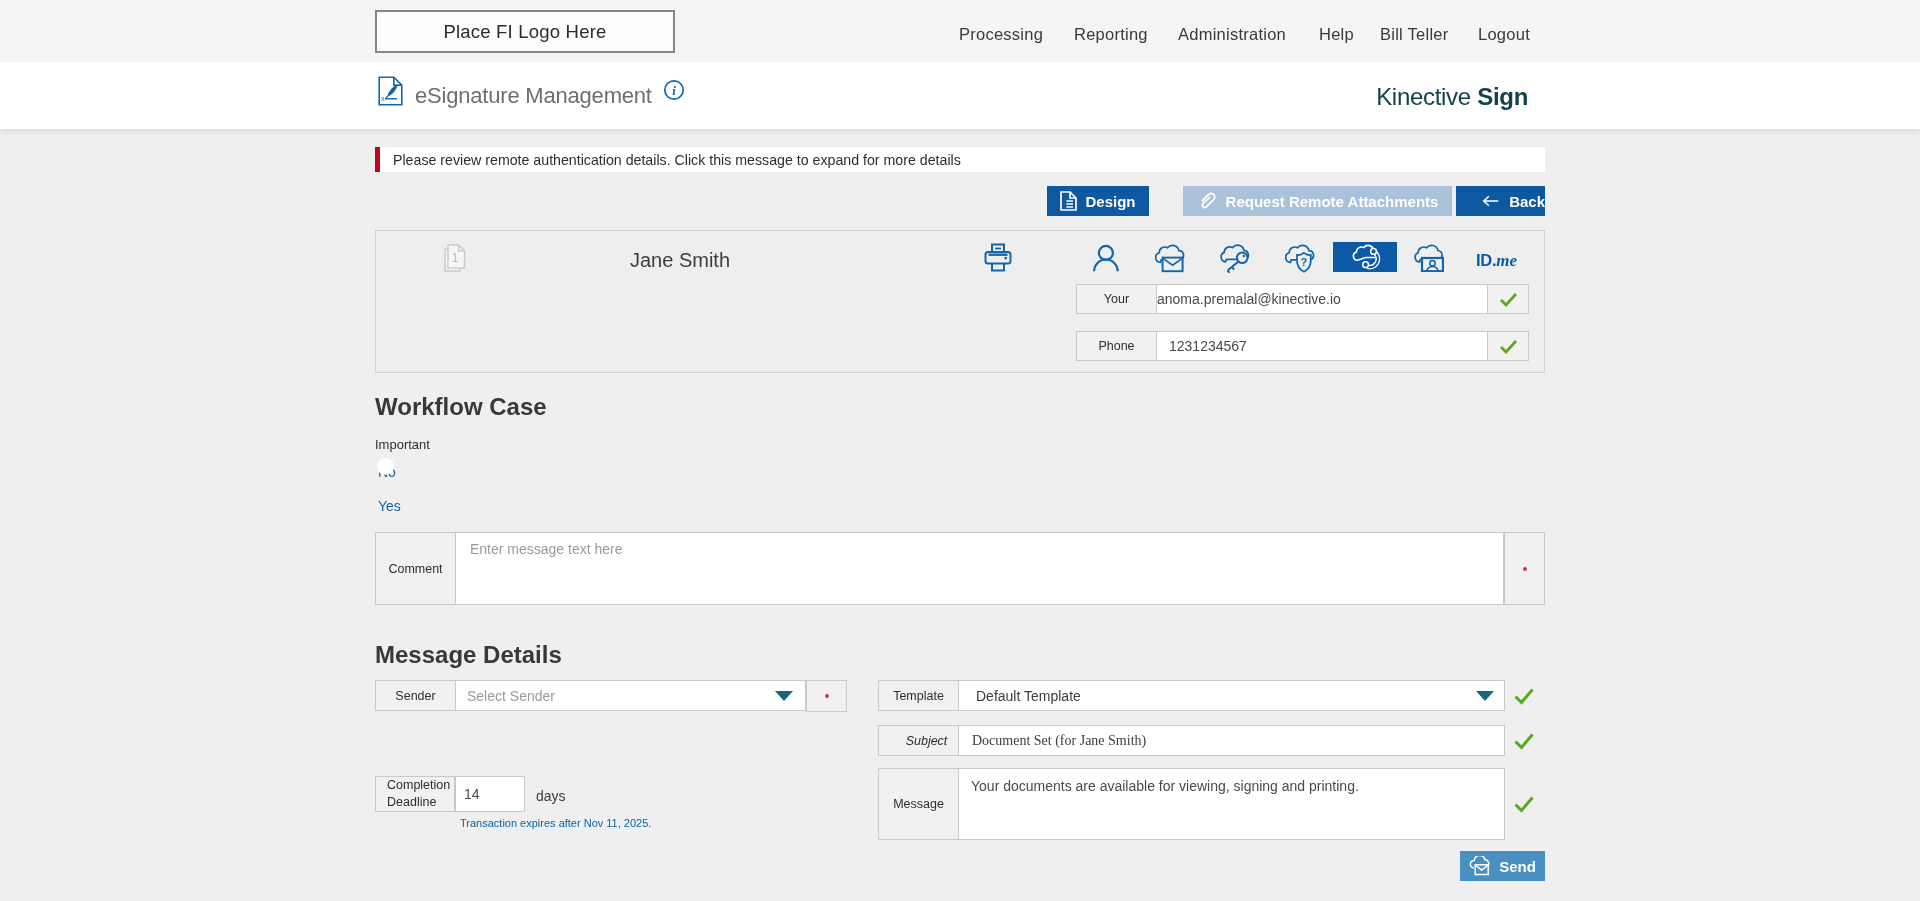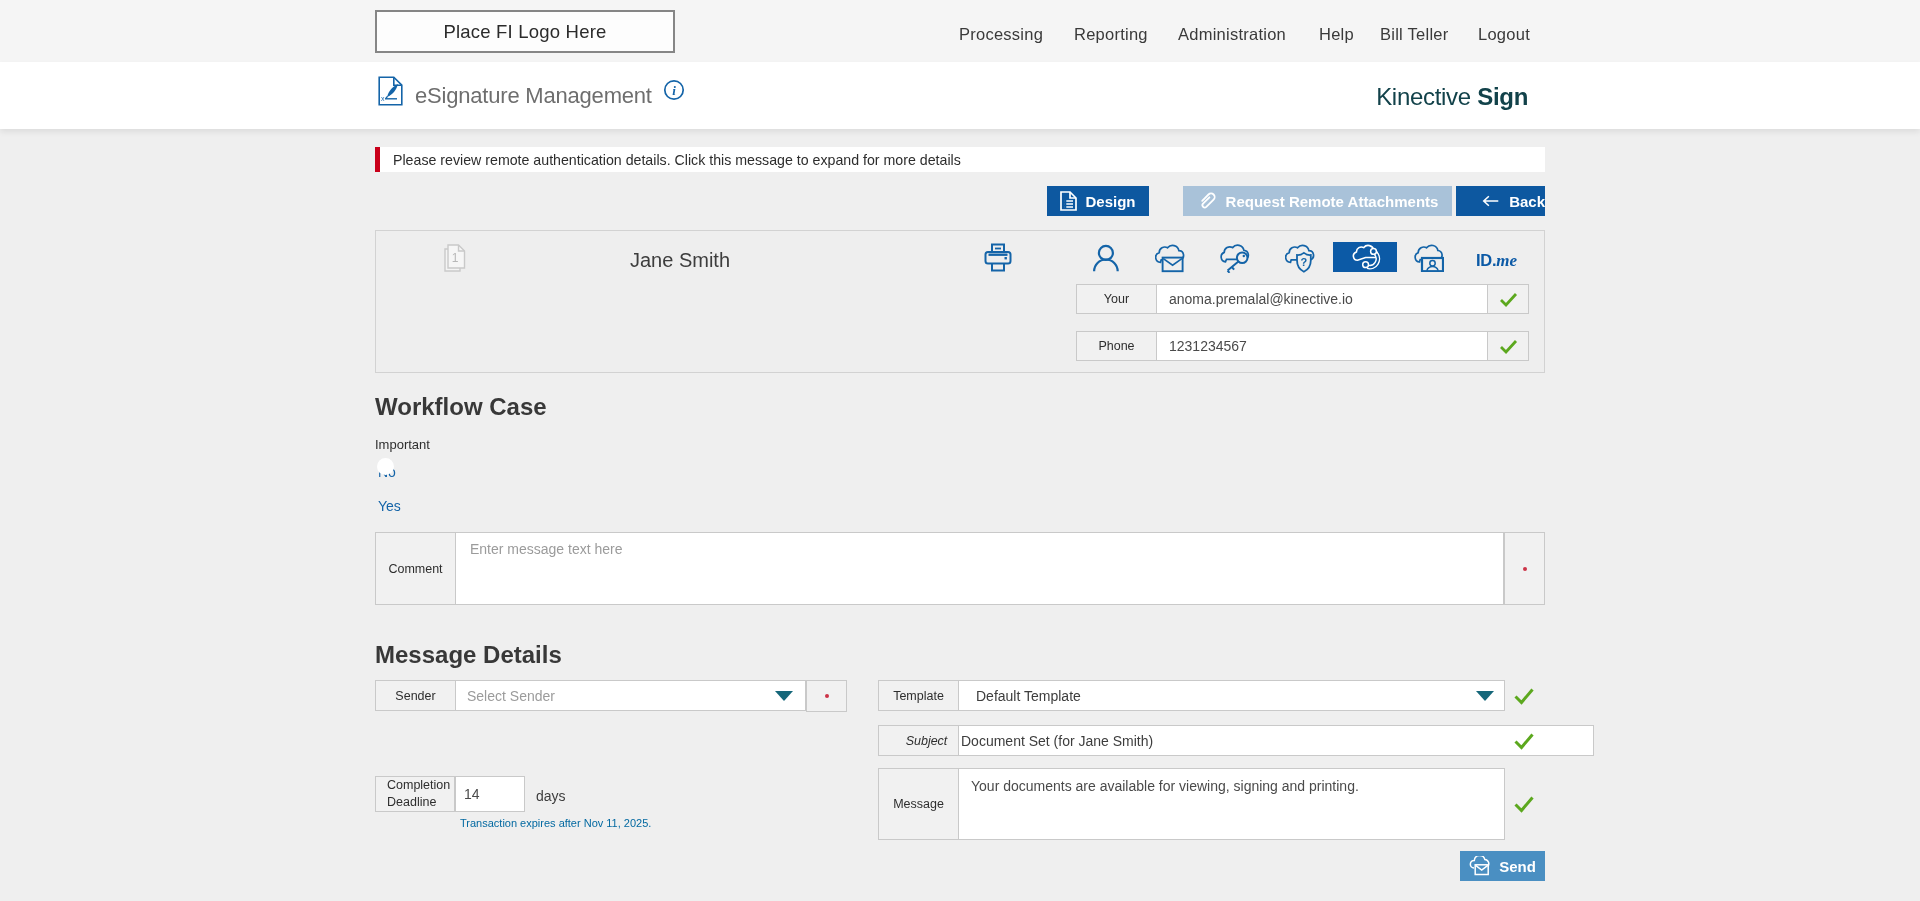--- a/index.html
+++ b/index.html
@@ -118,21 +118,21 @@
 <svg class="abs" style="left:1414px;top:244px;" width="30" height="28" viewBox="0 0 30 28">
   <path d="M5.5 18 a4.9 4.9 0 0 1 -1.3 -9.4 a5.6 5.6 0 0 1 8.4 -4.8 a6.4 6.4 0 0 1 11.3 2.7 a4.7 4.7 0 0 1 1.3 9 h-19z" fill="none" stroke="#1464a8" stroke-width="1.7"></path>
   <rect x="8" y="14" width="21" height="13.2" fill="#eeeeee" stroke="#1464a8" stroke-width="2.2"></rect>
   <circle cx="18.5" cy="19.2" r="2.7" fill="none" stroke="#1464a8" stroke-width="1.5"></circle>
   <path d="M12.8 26.7 a6 6 0 0 1 11.4 0" fill="none" stroke="#1464a8" stroke-width="1.5"></path>
 </svg>
 
 <div class="abs" style="left:1476px;top:252px;font-size:16px;color:#0c5aa6;font-family:'Liberation Serif';line-height:16px;"><b style="font-family:'Liberation Sans',sans-serif;font-size:16.5px;letter-spacing:-0.3px;">ID.</b><i style="font-weight:bold;font-size:17px;">me</i></div>
 
 <div class="lblbox" style="left:1076px;top:284px;width:81px;height:30px;justify-content:center;">Your</div>
-<div class="inbox" style="left:1156px;top:284px;width:332px;height:30px;padding-left:12px;">anoma.premalal@kinective.io</div>
+<div class="inbox" style="left:1156px;top:284px;width:332px;height:30px;">anoma.premalal@kinective.io</div>
 <div class="lblbox" style="left:1487px;top:284px;width:42px;height:30px;justify-content:center;">
   <svg width="19" height="15" viewBox="0 0 19 15">
       <path d="M2 8 L7 13 L17 2" fill="none" stroke="#5ca81e" stroke-width="2.8"></path>
     </svg>
 </div>
 
 <div class="lblbox" style="left:1076px;top:331px;width:81px;height:30px;justify-content:center;">Phone</div>
 <div class="inbox" style="left:1156px;top:331px;width:332px;height:30px;padding-left:12px;">1231234567</div>
 <div class="lblbox" style="left:1487px;top:331px;width:42px;height:30px;justify-content:center;">
   <svg width="19" height="15" viewBox="0 0 19 15">
@@ -172,21 +172,21 @@
 <div class="lblbox" style="left:878px;top:680px;width:81px;height:31px;justify-content:center;">Template</div>
 <div class="inbox" style="left:958px;top:680px;width:547px;height:31px;padding-left:17px;color:#3d3d3d;">Default Template</div>
 <div class="abs" style="left:1476px;top:691px;width:0;height:0;border-left:9.5px solid transparent;border-right:9.5px solid transparent;border-top:10.5px solid #15677a;"></div>
 <div class="chk" style="left:1513px;top:687px;">
   <svg width="22" height="18" viewBox="0 0 22 18">
       <path d="M2.5 9.5 L8.5 15.5 L19.5 2.5" fill="none" stroke="#5ca81e" stroke-width="3"></path>
     </svg>
 </div>
 
 <div class="lblbox" style="left:878px;top:725px;width:97px;height:31px;justify-content:center;font-style:italic;">Subject</div>
-<div class="inbox" style="left:958px;top:725px;width:636px;height:31px;padding-left:2px;color:#3d3d3d;">Document Set (for Jane Smith)</div>
+<div class="inbox" style="left:958px;top:725px;width:547px;height:31px;padding-left:13px;color:#3d3d3d;font-family:Liberation Serif, serif;">Document Set (for Jane Smith)</div>
 <div class="chk" style="left:1513px;top:732px;">
   <svg width="22" height="18" viewBox="0 0 22 18">
       <path d="M2.5 9.5 L8.5 15.5 L19.5 2.5" fill="none" stroke="#5ca81e" stroke-width="3"></path>
     </svg>
 </div>
 
 <div class="lblbox" style="left:878px;top:768px;width:81px;height:72px;justify-content:center;">Message</div>
 <div class="inbox" style="left:958px;top:768px;width:547px;height:72px;"></div>
 <div class="abs" style="left:971px;top:778px;font-size:14px;color:#4a4a4a;">Your documents are available for viewing, signing and printing.</div>
 <div class="chk" style="left:1513px;top:795px;">

